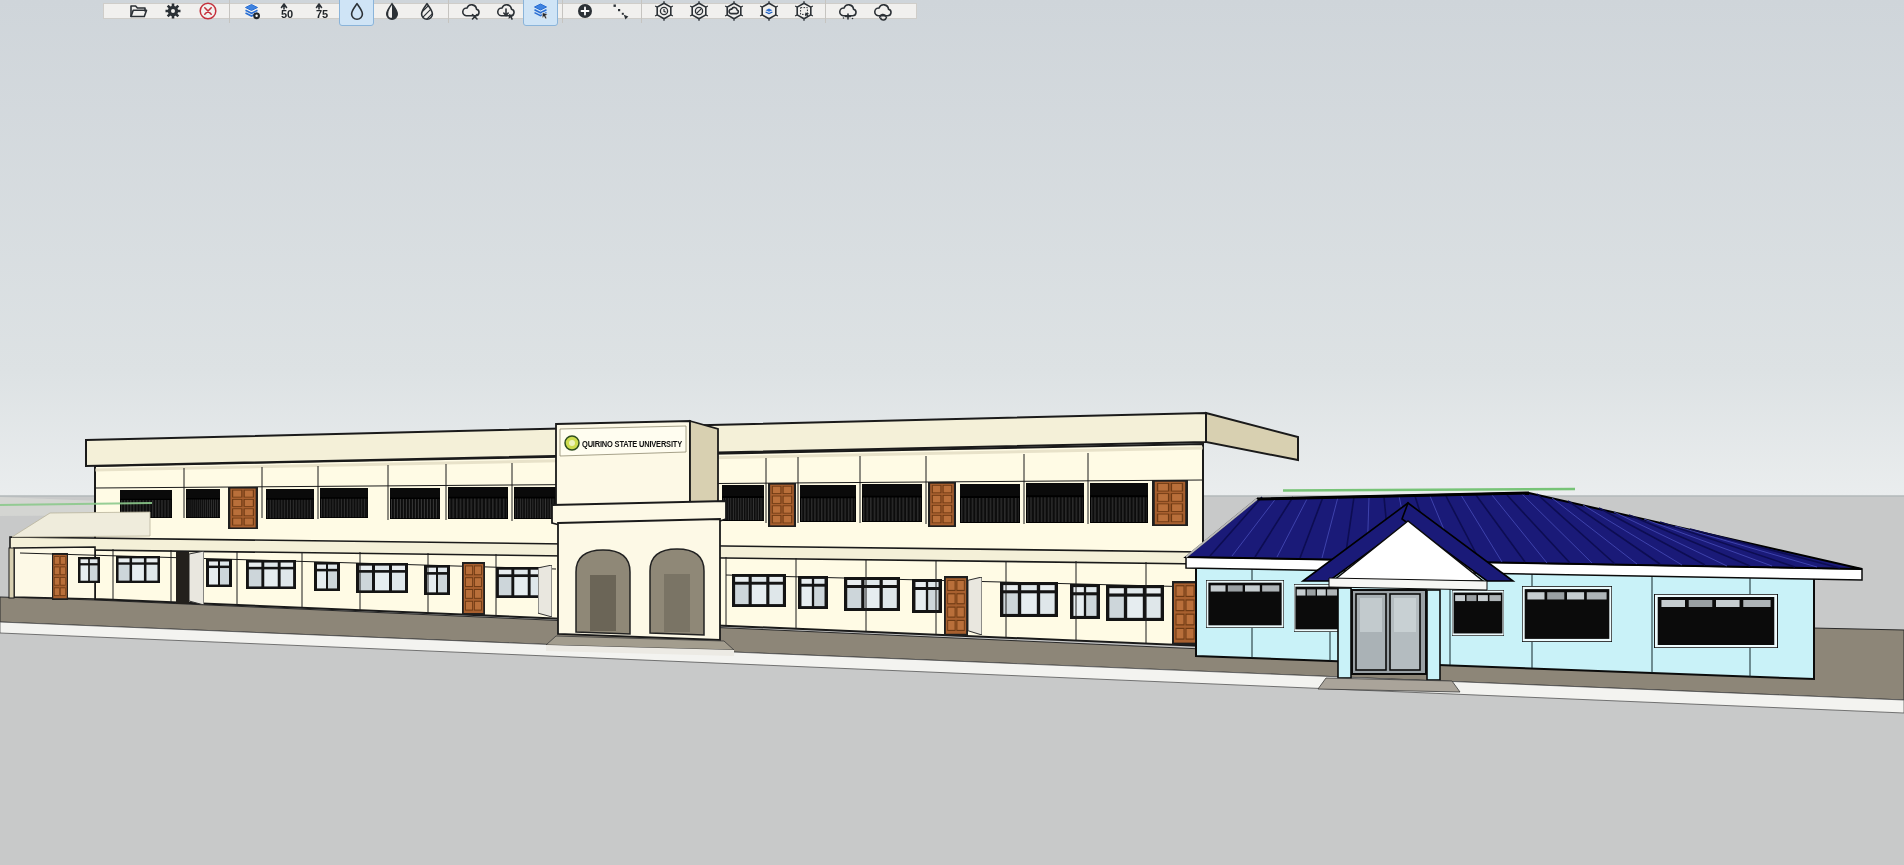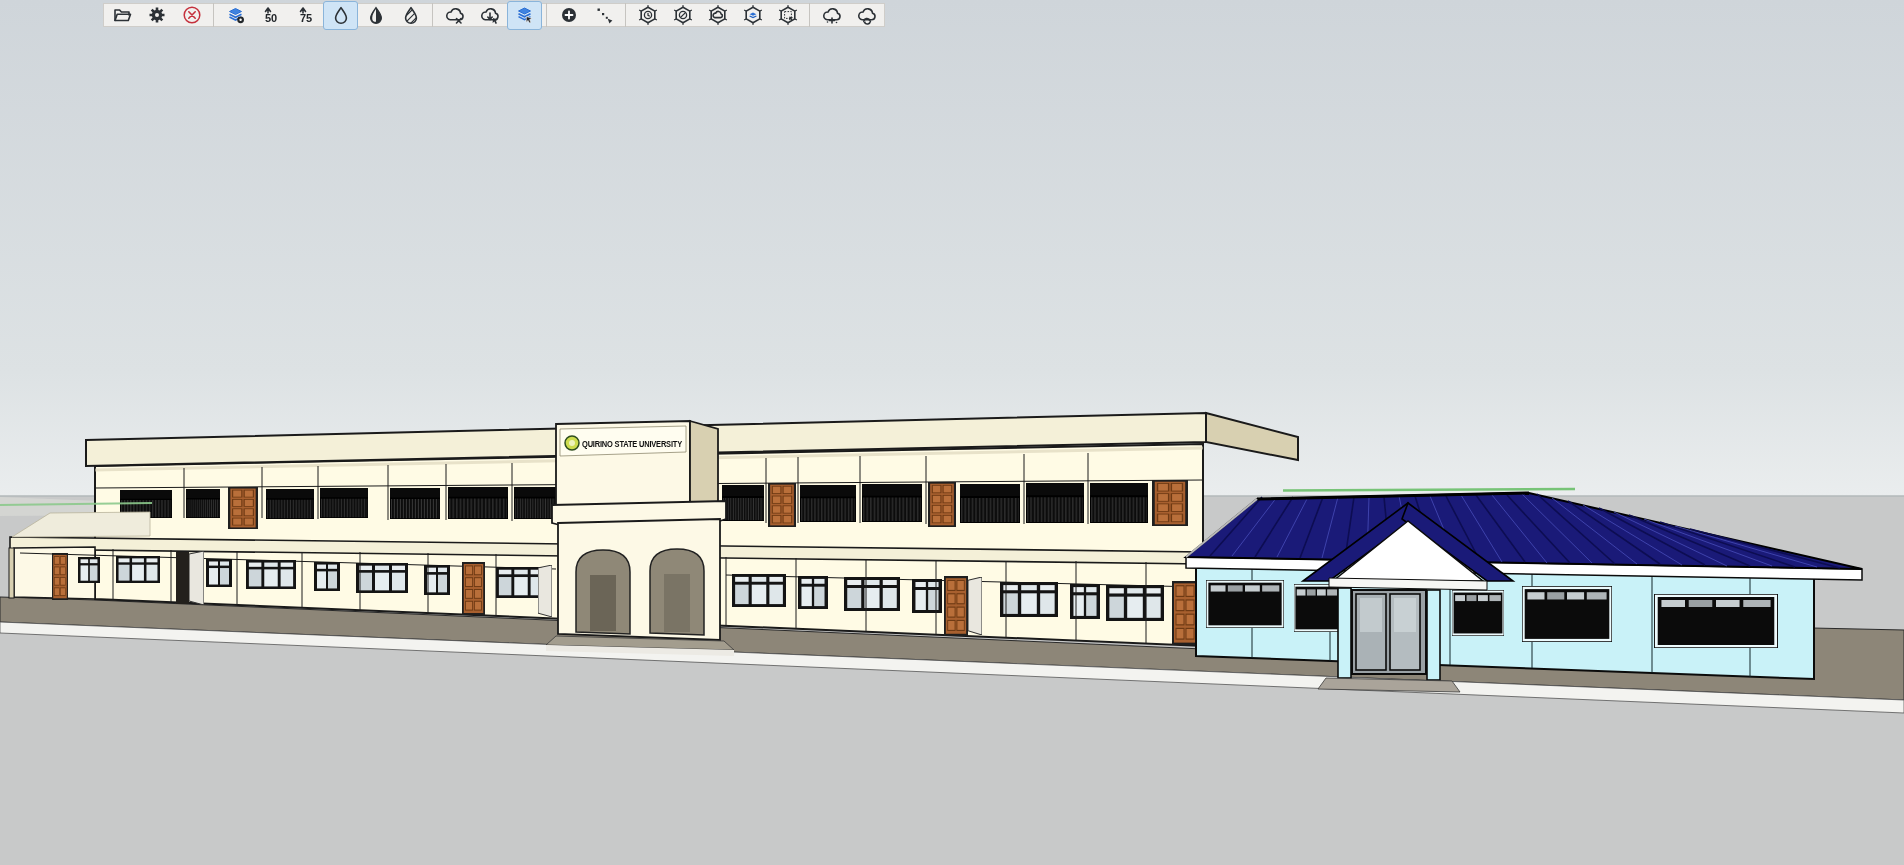--- a/index.html
+++ b/index.html
@@ -1,20 +1,20 @@
 <!DOCTYPE html>
 <html><head>
 <meta charset="utf-8">
 <style>
   html,body{margin:0;padding:0;background:#e8eaec;font-family:"Liberation Sans",sans-serif;}
   .stage{position:relative;width:1904px;height:865px;overflow:hidden;background:#dfe3e5;}
   .scene{position:absolute;left:0;top:0;}
   
-  .toolbar{position:absolute;left:103px;top:3px;height:24px;display:flex;align-items:center;
-           background:#f1f0ee;border:1px solid #cfcdc9;padding:1px 0;z-index:5;box-sizing:border-box;}
+  .toolbar{position:absolute;left:103px;top:3px;height:16px;display:flex;align-items:center;
+           background:#f1f0ee;border:1px solid #cfcdc9;padding:1px 16px;z-index:5;box-sizing:border-box;}
   .tb-btn{width:33px;height:27px;display:flex;align-items:center;justify-content:center;
           border-radius:3px;border:1px solid transparent;cursor:pointer;}
   .tb-btn.active{background:#cfe4f6;border-color:#8ab4da;}
   .tb-btn svg{display:block;}
   .tb-sep{width:1px;height:24px;background:#c6c4c0;margin:0 4px;flex:0 0 auto;}
   .ic{stroke:#2c3136;stroke-width:1.6;fill:none;stroke-linejoin:round;stroke-linecap:round;}
   .icnum{font-family:"Liberation Sans",sans-serif;font-weight:bold;font-size:11px;fill:#22262a;}
   .signtext{font-family:"Liberation Sans",sans-serif;font-weight:bold;font-size:8.2px;fill:#101010;letter-spacing:-0.2px;}
 </style>
 </head>

